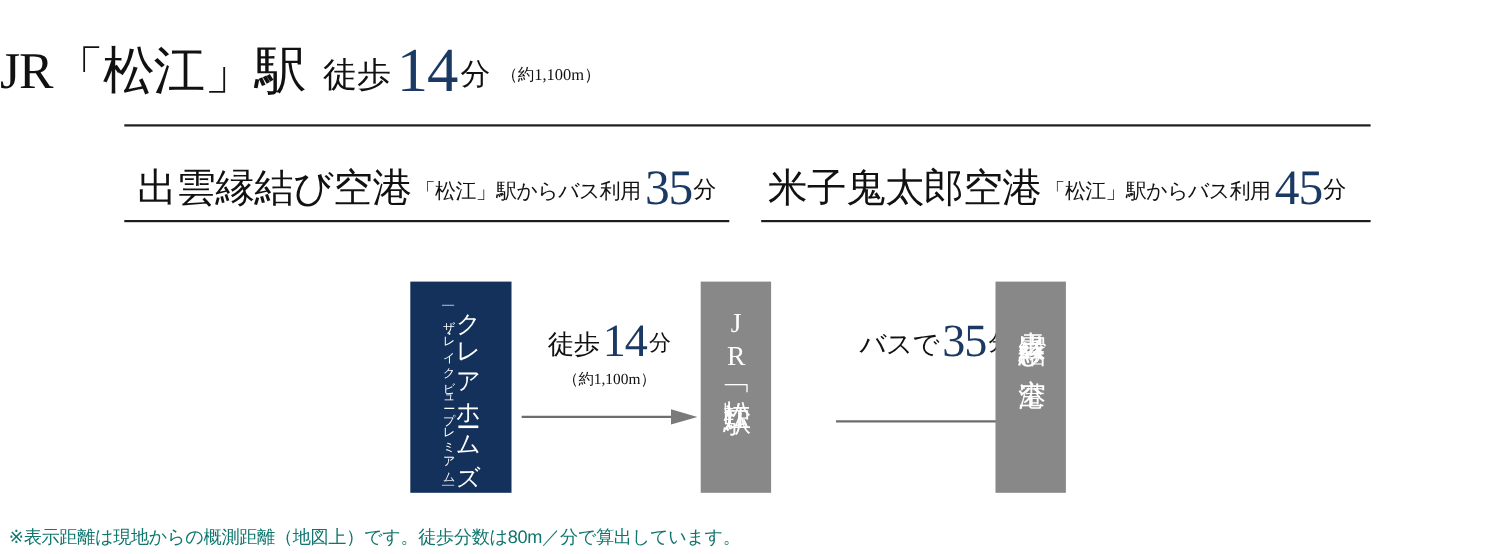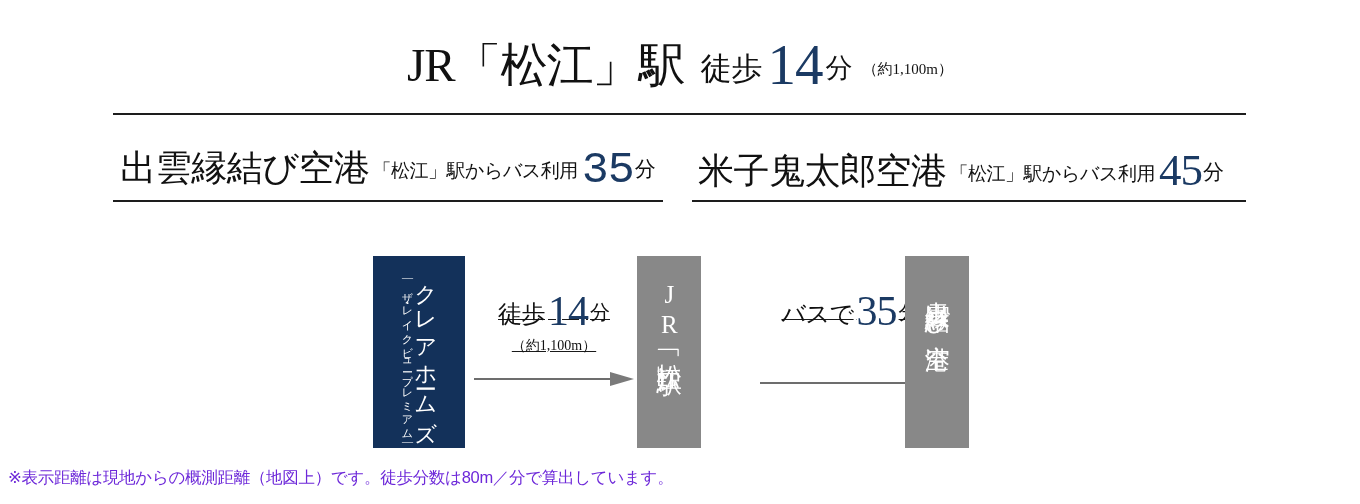--- a/index.html
+++ b/index.html
@@ -15,21 +15,20 @@
     font-family: "Liberation Serif", "DejaVu Serif", serif;
     color: #1a1a1a;
   }
 
   
   .headline {
     position: absolute;
     left: 0;
     top: 36px;
     width: 1360px;
-    text-align: center;
     white-space: nowrap;
     line-height: 1;
   }
   .hl-station {
     font-family: "Liberation Serif", "DejaVu Serif", serif;
     font-size: 47px;
     letter-spacing: -1px;
     color: #111111;
     vertical-align: -6px;
   }
@@ -69,21 +68,21 @@
     border-top: 2px solid #1d1d1d;
   }
 
   
   .airport {
     position: absolute;
     top: 148px;
     white-space: nowrap;
     line-height: 1;
   }
-  .airport.left  { left: 113px; width: 550px; text-align: center; font-family: Liberation Mono, monospace; }
+  .airport.left  { left: 113px; width: 550px; text-align: center; }
   .airport.right { left: 684px; width: 554px; text-align: center; }
 
   .ap-name {
     font-size: 36px;
     color: #111111;
     letter-spacing: -0.5px;
     vertical-align: -5px;
   }
   .ap-sub {
     font-size: 19px;
@@ -166,21 +165,21 @@
     letter-spacing: 1px;
     margin-right: 2px;
   }
   .v-main-gray {
     font-size: 25px;
     padding-top: 25px;
     letter-spacing: 3px;
   }
 
   
-  .seg { position: absolute; text-decoration: underline; }
+  .seg { position: absolute; }
   .seg-1 { left: 474px; top: 290px; width: 160px; }
   .seg-2 { left: 760px; top: 290px; width: 180px; }
 
   .seg-label {
     text-align: center;
     white-space: nowrap;
     line-height: 1;
   }
   .sg-mode {
     font-size: 24px;
@@ -209,24 +208,24 @@
     text-align: center;
   }
   .seg-1 .arrow-wrap { margin-top: 18px; }
   .seg-2 .arrow-wrap { margin-top: 43px; }
   .arrow-wrap { width: 100%; }
 
   
   .footnote {
     position: absolute;
     left: 8px;
-    top: 467px;
+    top: 478px;
     font-family: "Liberation Sans", "DejaVu Sans", sans-serif;
     font-size: 16.5px;
-    color: #6d28d9;
+    color: #0f766e;
     white-space: nowrap;
     letter-spacing: -0.3px;
   }
 </style>
 </head>
 <body>
 
 <div class="headline">
   <span class="hl-station">JR「松江」駅</span><span class="hl-mode">徒歩</span><span class="hl-num">14</span><span class="hl-unit">分</span><span class="hl-paren">（約1,100m）</span>
 </div>

